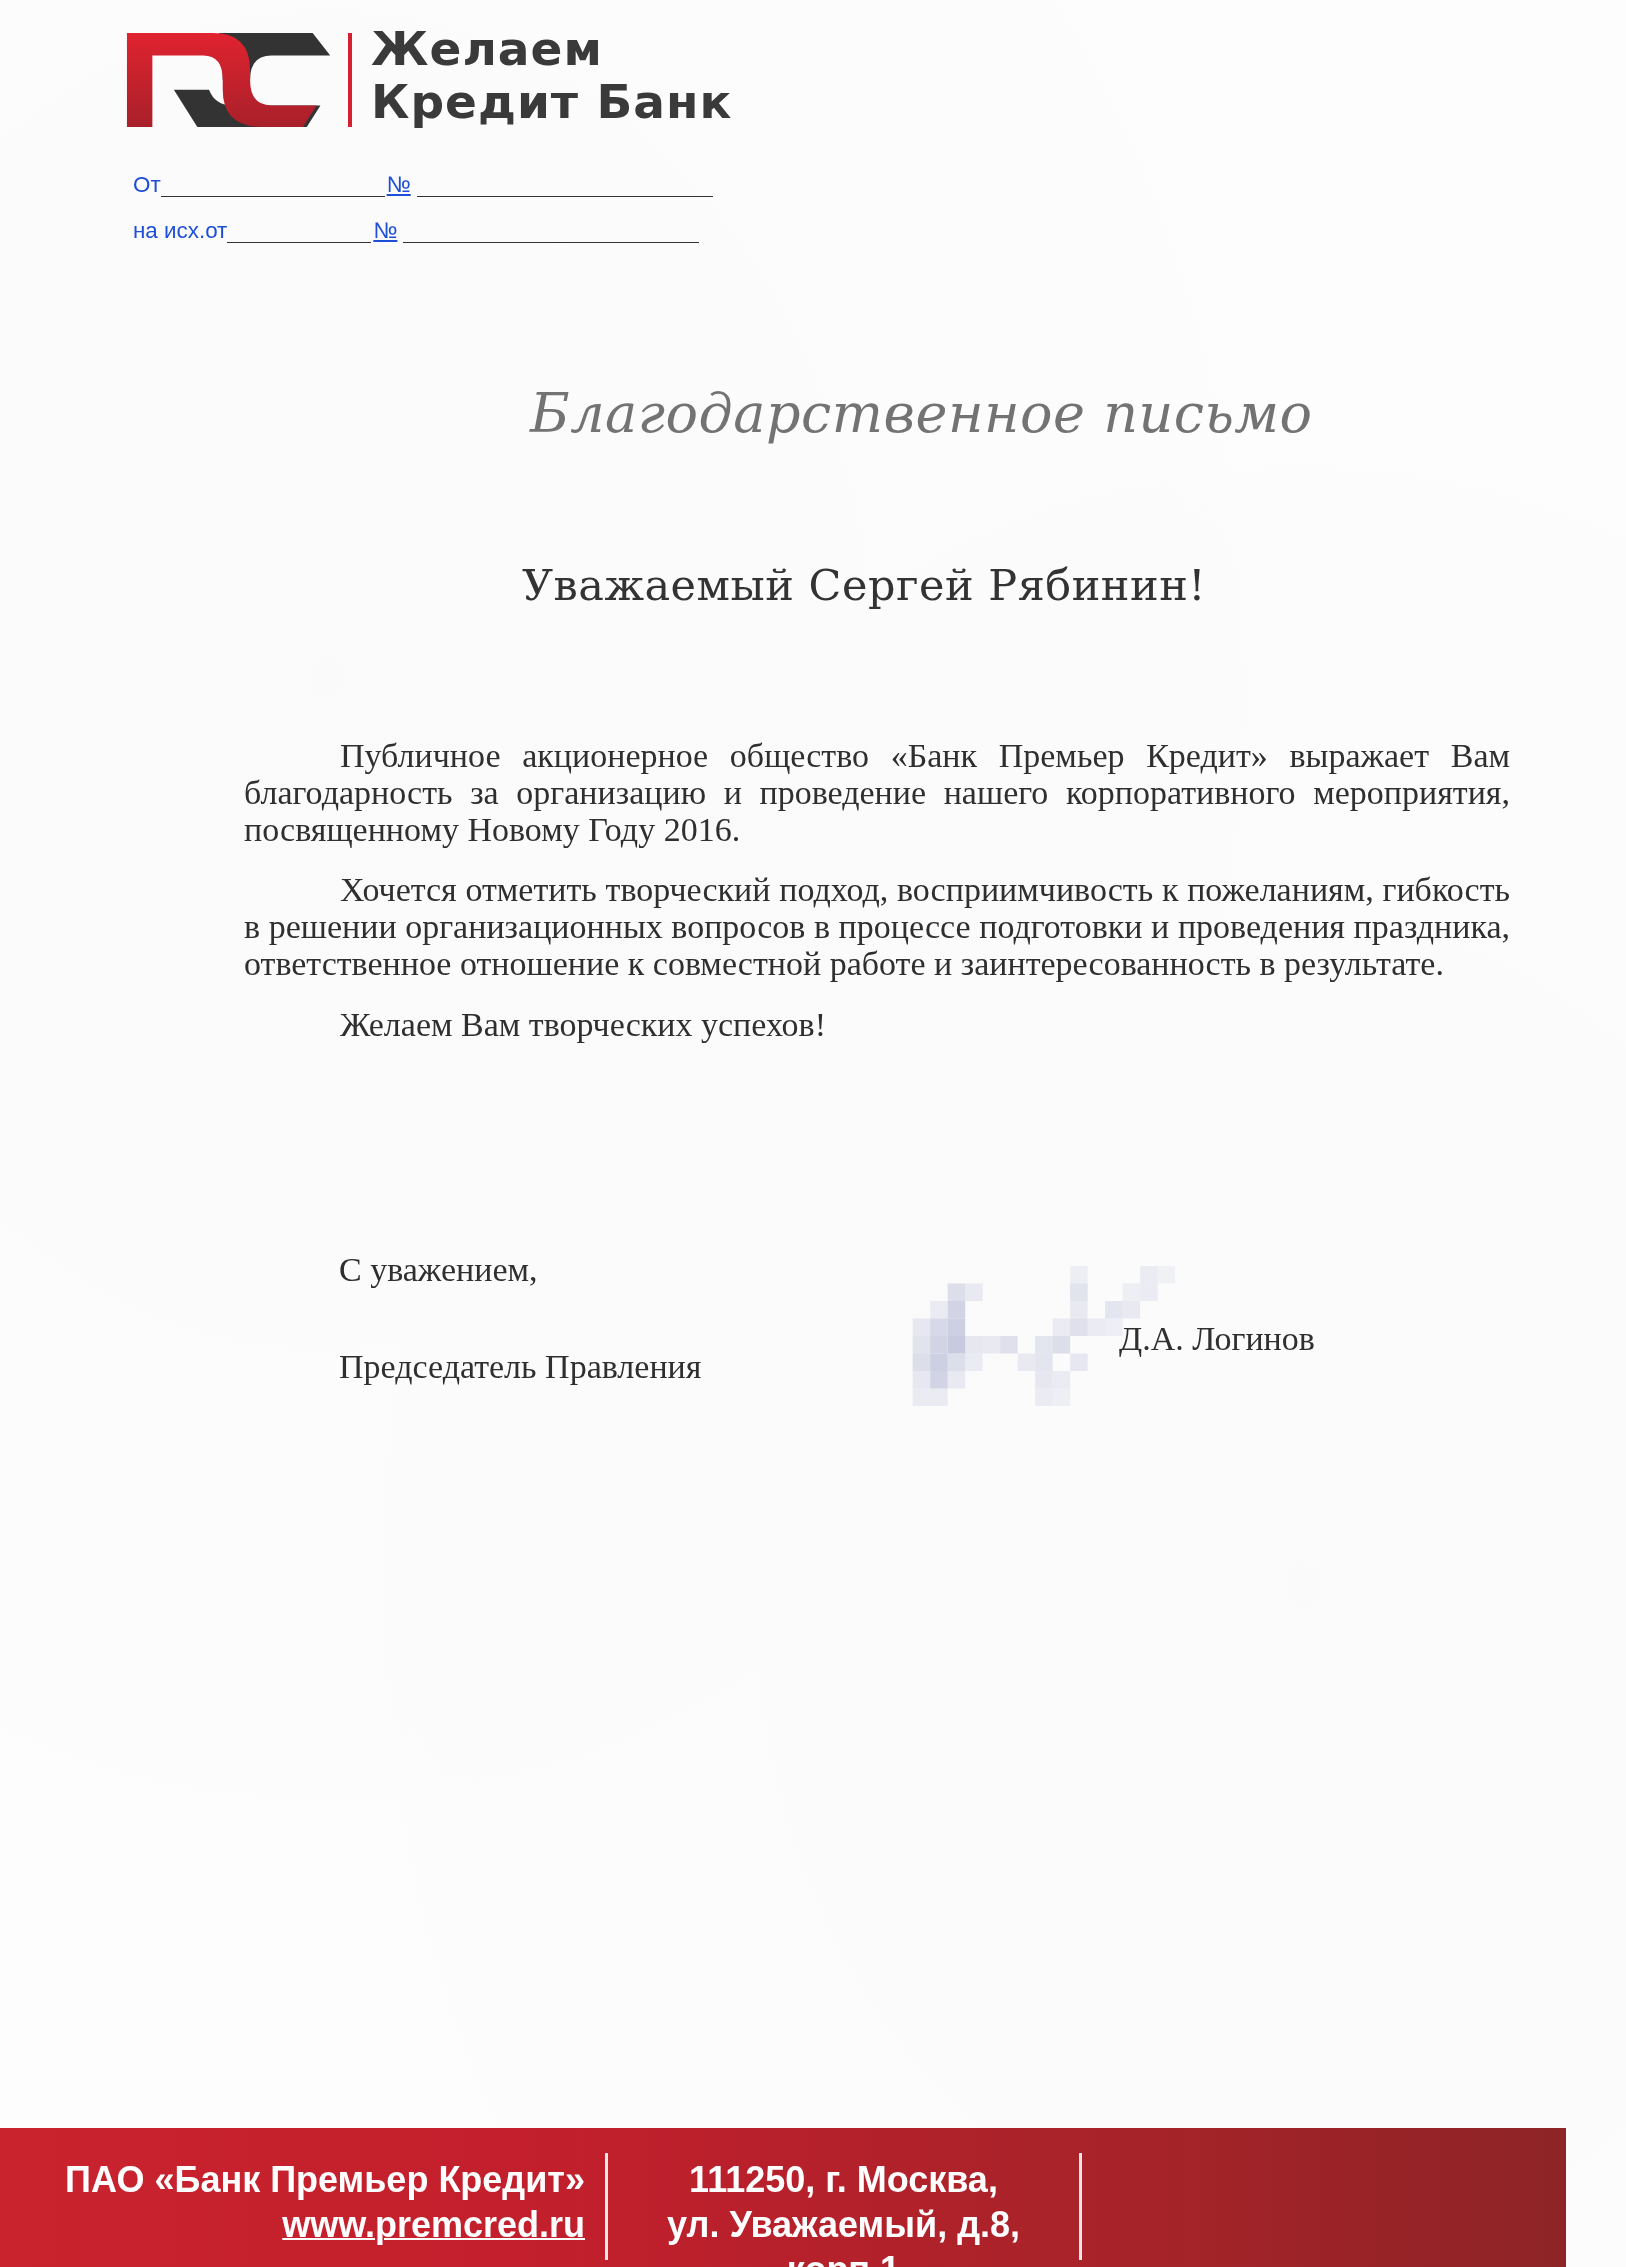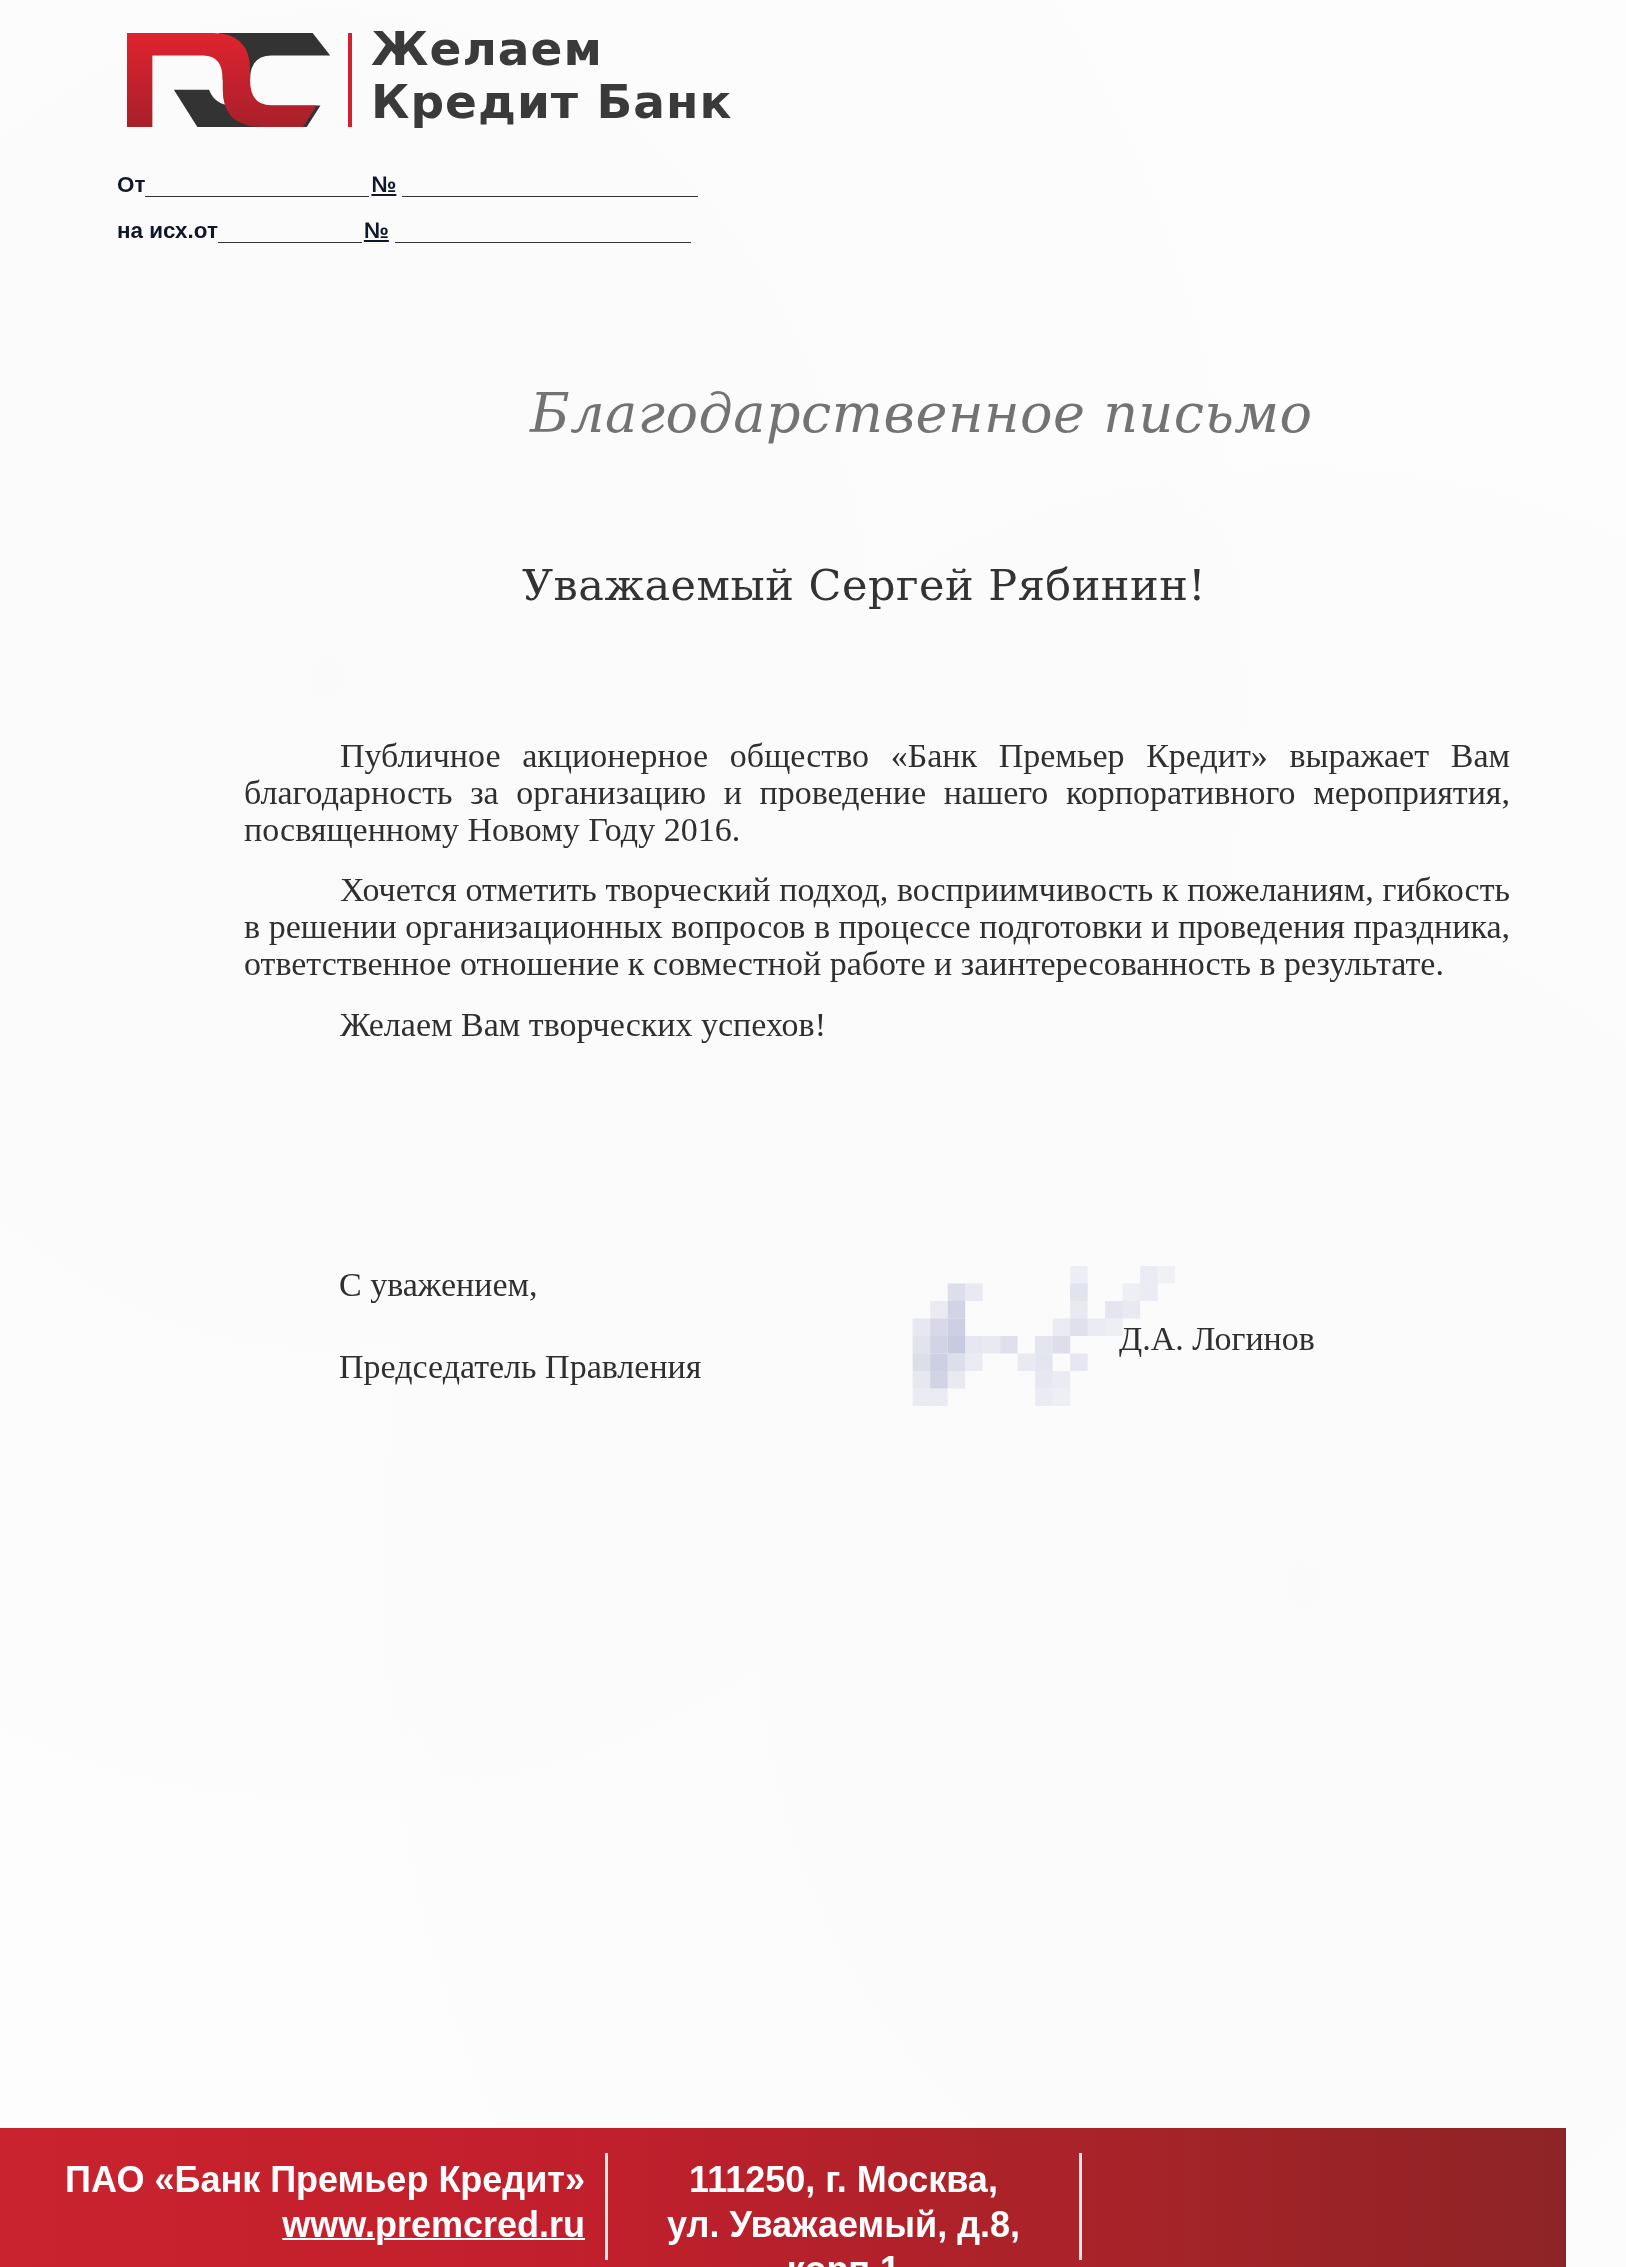--- a/index.html
+++ b/index.html
@@ -13,31 +13,31 @@
     position:absolute; inset:0;
     background:
       radial-gradient(ellipse at 20% 30%, rgba(0,0,0,0.012), transparent 60%),
       radial-gradient(ellipse at 80% 70%, rgba(0,0,0,0.012), transparent 60%);
     pointer-events:none;
   }
   
   .logo { position:absolute; left:125px; top:31px; width:215px; height:98px; }
   .logo-divider { position:absolute; left:348px; top:33px; width:3.9px; height:94px; background:#d4202f; }
   .brand { position:absolute; left:371px; top:21.5px; font-family:"DejaVu Sans", sans-serif; font-weight:bold; color:#3a3a3a; font-size:47px; line-height:53px; letter-spacing:1px; }
-  .meta-row { position:absolute; left:117px; font-family:"Liberation Sans", sans-serif; font-size:22.4px; color:#0f172a; display:flex; align-items:flex-end;font-weight:bold; }
+  .meta-row { position:absolute; left:133px; font-family:"Liberation Sans", sans-serif; font-size:22.4px; color:#1d4ed8; display:flex; align-items:flex-end; }
   .meta-row .fill { border-bottom:1.5px solid #333; height:23.4px; }
   .meta-row.r1 { top:172px; }
   .meta-row.r2 { top:218px; }
   .meta-row span { line-height:25px; }
   .title-inner { position:absolute; left:530px; top:382px; }
   .salutation { position:absolute; left:522px; top:560px; font-family:"DejaVu Serif", serif; font-size:43px; color:#333; letter-spacing:0.5px; }
   .body { position:absolute; left:244px; width:1266px; top:737px; font-family:"Liberation Serif", serif; font-size:34px; line-height:37px; color:#2f2f2f; text-align:justify; }
   .body p { margin:0 0 23.4px 0; text-indent:96px; }
   .closing { position:absolute; left:339px; font-family:"Liberation Serif", serif; font-size:34px; color:#2f2f2f; }
-  .closing.c1 { top:1251px;margin-top:15px; }
+  .closing.c1 { top:1251px; }
   .closing.c2 { top:1348px;text-align:right; }
   .signer { position:absolute; left:1119px; top:1320px; font-family:"Liberation Serif", serif; font-size:34px; color:#2f2f2f; }
   .signature { position:absolute; left:912px; top:1266px; width:293px; height:140px; }
 
   
   .footer { position:absolute; left:0; top:2128px; width:1566px; height:139px;
     background:linear-gradient(90deg, #c9232e 0%, #c21f2c 35%, #a82329 70%, #8e2426 100%);
     color:#fff; font-family:"Liberation Sans", sans-serif; font-weight:bold; font-size:36px; }
   .footer .col { position:absolute; top:29px; line-height:45px; }
   .footer .col1 { right:981px; text-align:right; }

